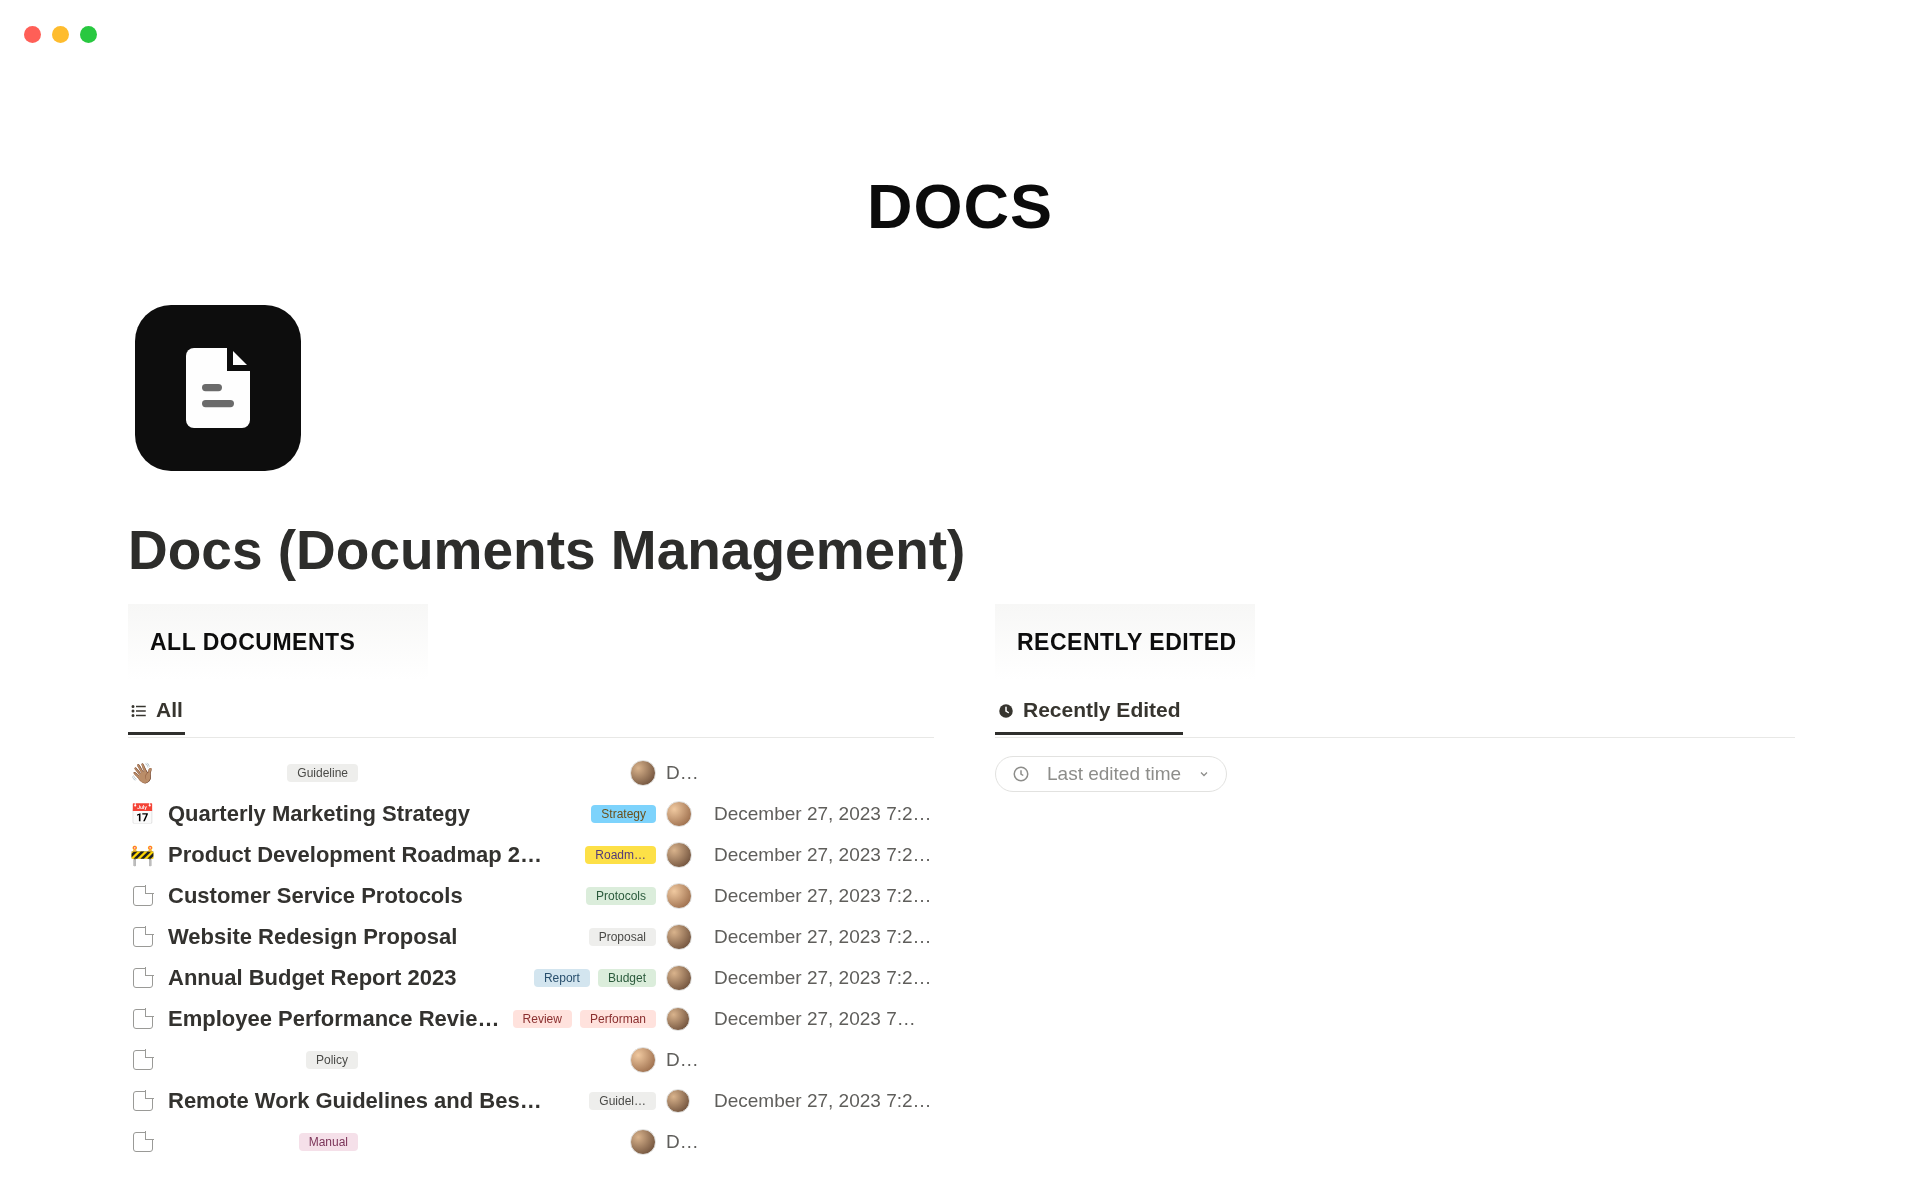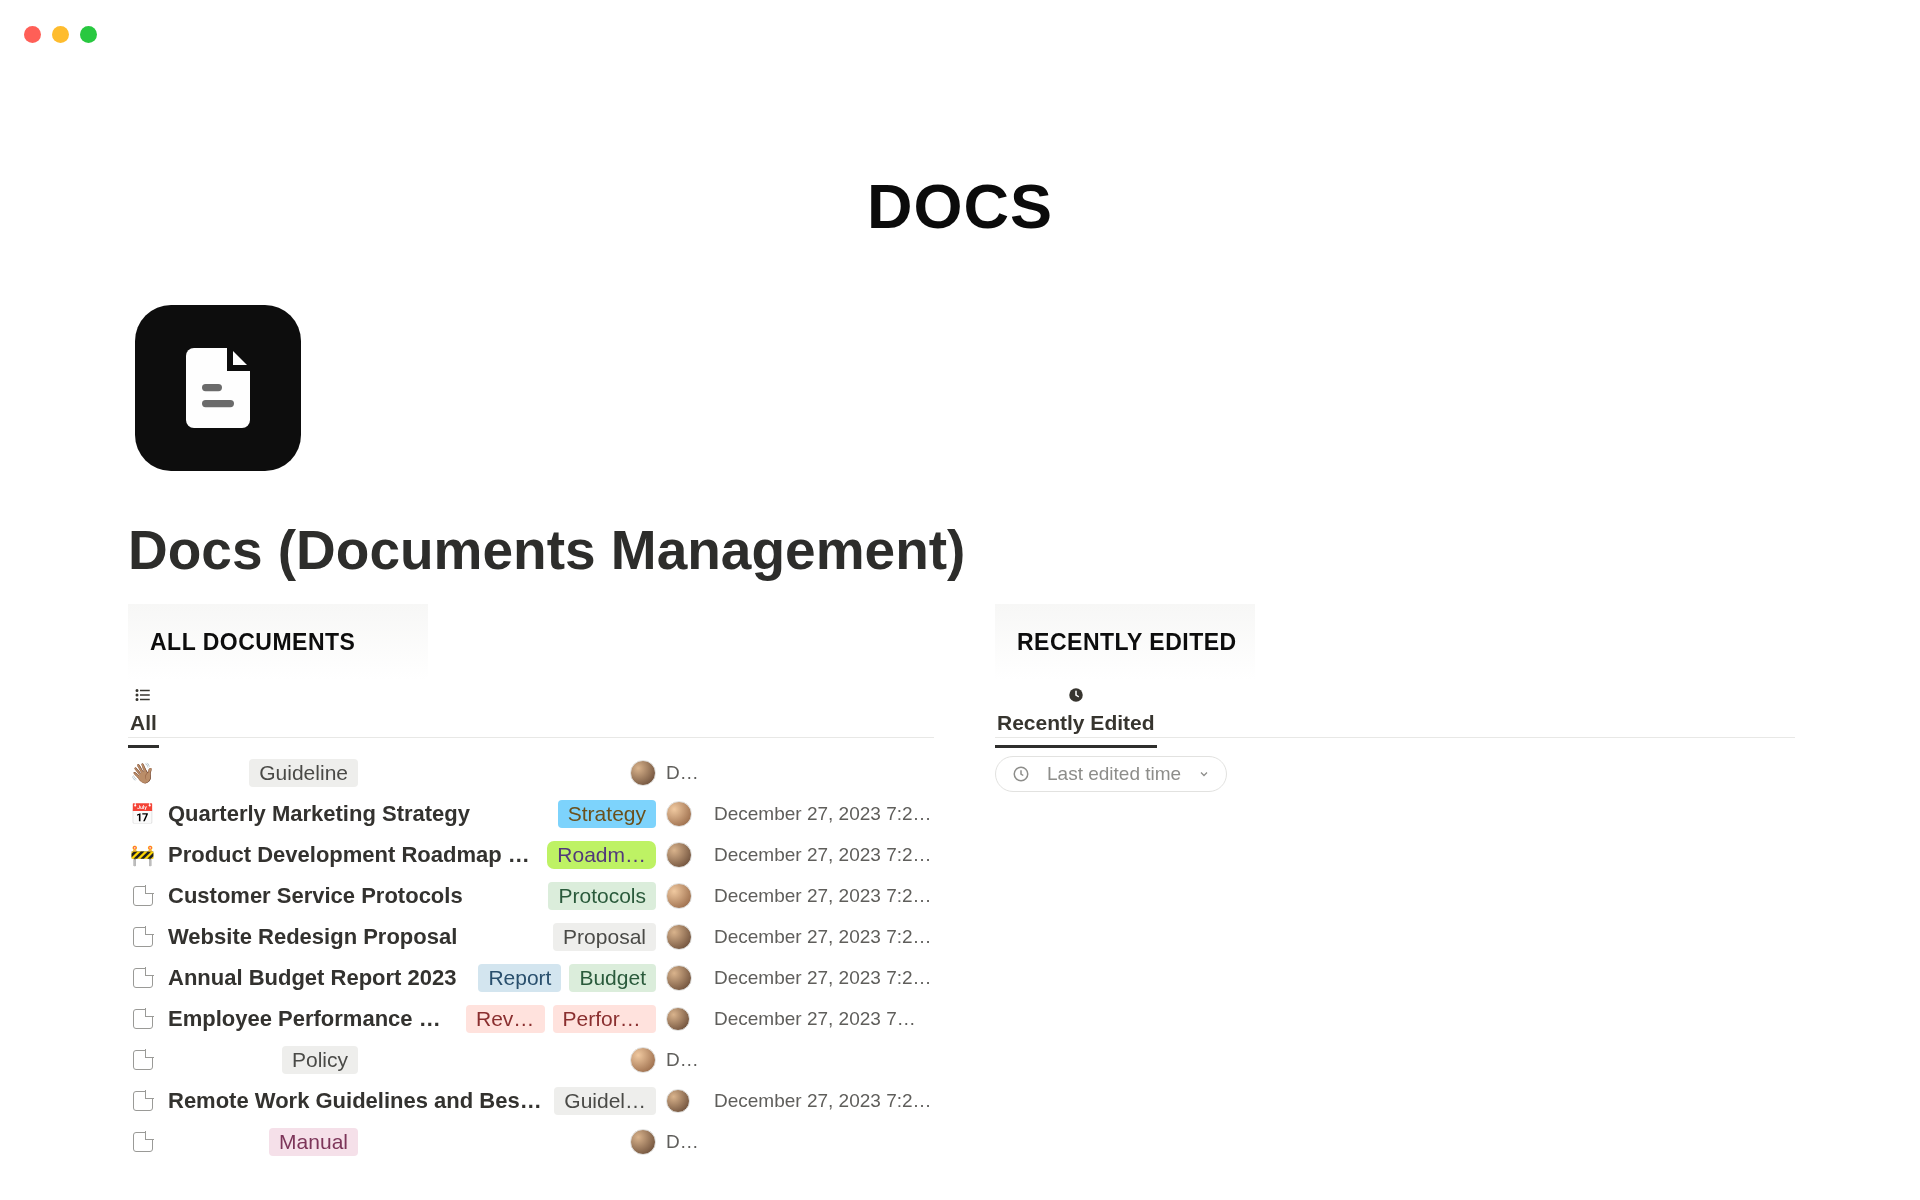--- a/index.html
+++ b/index.html
@@ -91,21 +91,20 @@
   .tab {
     display: flex;
     align-items: center;
     gap: 8px;
     font-size: 21px;
     font-weight: 600;
     color: #37352f;
     position: relative;
     padding: 0 2px 12px 2px;
     cursor: pointer;
-    flex-direction: column;
   }
   .tab .underline {
     position: absolute;
     left: 0; right: 0; bottom: -1px;
     height: 2.5px;
     background: #2f2f2d;
   }
 
   .doc-list {
     position: absolute;
@@ -134,31 +133,31 @@
     font-weight: 600;
     color: #33322f;
     white-space: nowrap;
     overflow: hidden;
     text-overflow: ellipsis;
     max-width: 380px;
   }
 
   .tags { display: flex; gap: 8px; justify-content: flex-end; max-width: 190px; overflow: hidden; }
   .tag {
-    font-size: 21px;
+    font-size: 12px;
     padding: 2px 10px;
     border-radius: 4px;
     white-space: nowrap;
     overflow: hidden;
     text-overflow: ellipsis;
     max-width: 120px;
   }
   .c-gray   { background: #eeeeec; color: #4a4a47; }
   .c-yellow { background: #7dd3fc; color: #6a501c; }
-  .c-purple { background: #bef264; color: #52397a; border-radius: 7px; }
+  .c-purple { background: #fde047; color: #52397a; }
   .c-green  { background: #dbeddb; color: #2a5a3b; }
   .c-blue   { background: #d3e5ef; color: #294f6d; }
   .c-red    { background: #ffe2dd; color: #8a2f2f; }
   .c-pink   { background: #f5e0e9; color: #7c3559; }
 
   .avatar {
     width: 26px; height: 26px;
     border-radius: 50%;
     background: radial-gradient(circle at 30% 30%, #d9b38c, #5a3d2b);
     border: 1px solid #e1e1df;

